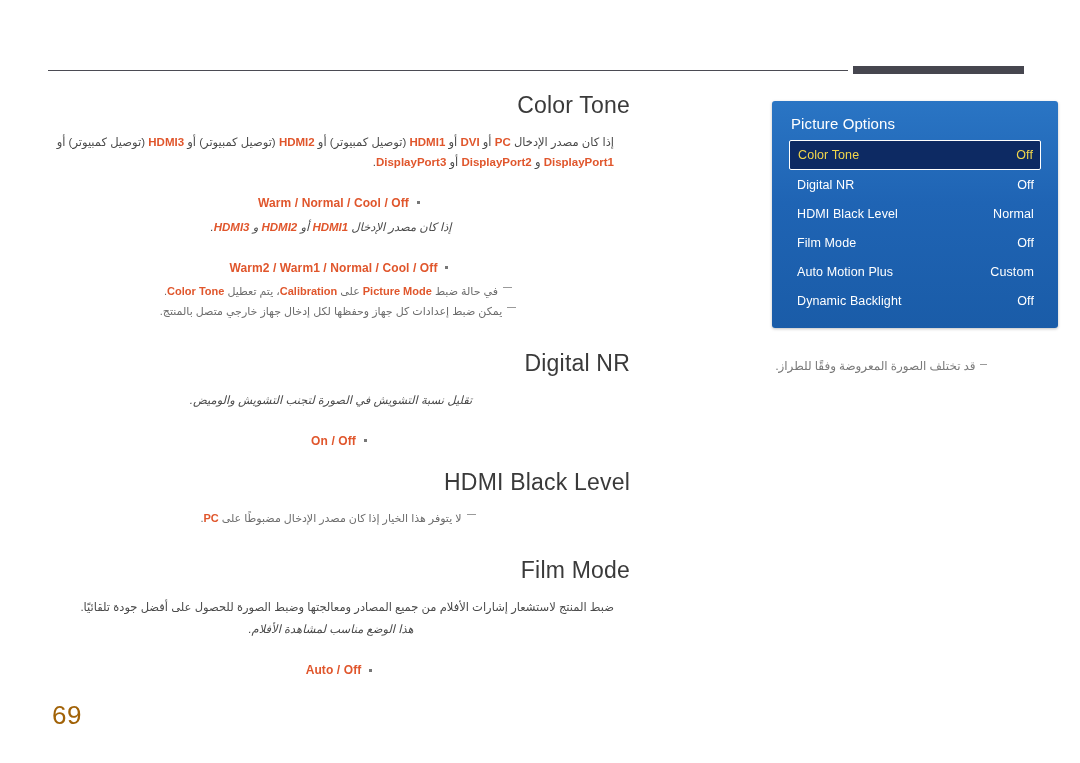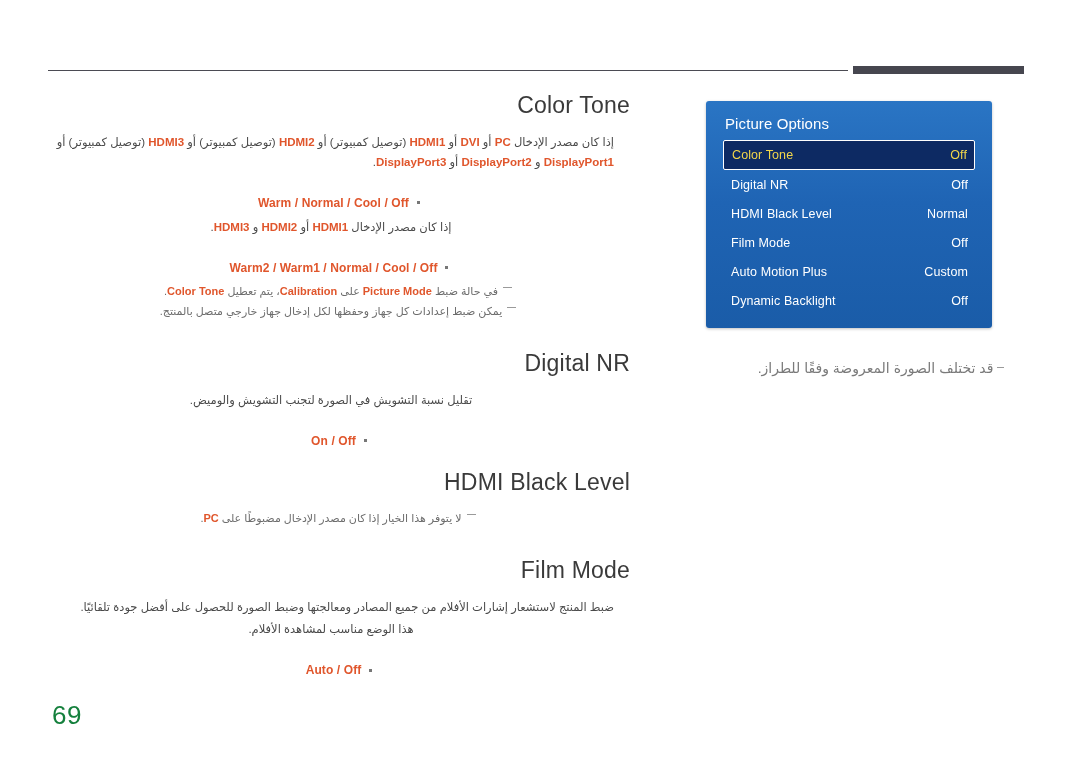--- a/index.html
+++ b/index.html
@@ -99,30 +99,30 @@
   .note .dash {
     display: inline-block;
     width: 9px;
     height: 1px;
     background: #9a9a9a;
     vertical-align: 7px;
     margin-left: 5px;
   }
   .note .kw { color: #e0562c; font-weight: bold; }
 
-  .center-block { text-align: center; }
+  .center-block { text-align: center; font-style: italic; }
 
   
   .gap-lg { height: 26px; }
   .gap-md { height: 14px; }
 
   
   #osd {
     position: absolute;
-    left: 706px;
+    left: 772px;
     top: 101px;
     width: 286px;
     height: 227px;
     background: linear-gradient(180deg, #2a75c4 0%, #1f64b4 45%, #1a5ca8 100%);
     border-radius: 3px;
     box-shadow: 0 1px 3px rgba(0,0,0,0.25);
     direction: ltr;
     box-sizing: border-box;
     padding: 12px 17px 10px 17px;
   }
@@ -155,40 +155,41 @@
   .osd-row.selected .osd-label,
   .osd-row.selected .osd-value { color: #f2d64b; }
 
   #osd-note {
     position: absolute;
     left: 738px;
     top: 357px;
     width: 286px;
     text-align: center;
     direction: rtl;
-    font-size: 14px;
+    font-size: 12px;
     color: #7a7a7a;
     line-height: 1.6;
+    font-family: Liberation Serif, serif;
   }
   #osd-note .dash {
     display: inline-block;
     width: 7px;
     height: 1px;
     background: #9a9a9a;
     vertical-align: 5px;
     margin-left: 4px;
   }
 
   
   #page-number {
     position: absolute;
     left: 52px;
     top: 700px;
     font-size: 26px;
-    color: #15803d;
+    color: #a16207;
     font-weight: 400;
     letter-spacing: 0.5px;
   }
 </style>
 </head>
 <body>
 
 <div id="header-rule-thin"></div>
 <div id="header-rule-thick"></div>
 

